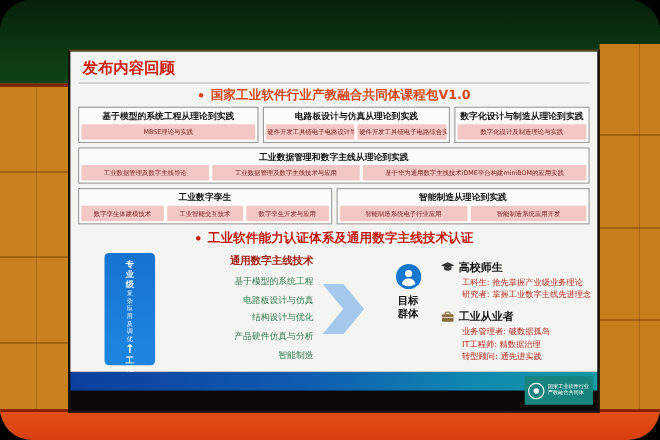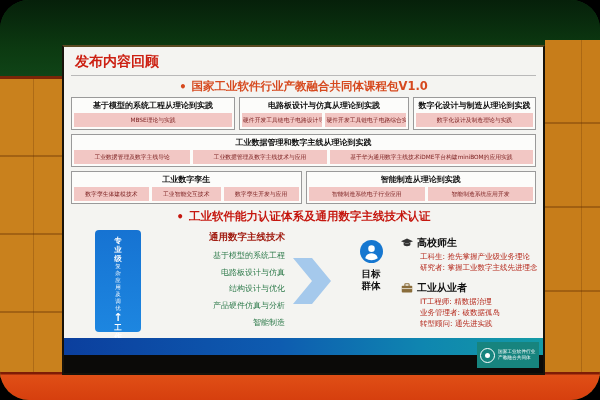--- a/index.html
+++ b/index.html
@@ -216,22 +216,22 @@
                 <span class="gicon">
                   <svg viewBox="0 0 16 13" width="12" height="10">
                     <rect x="5.2" y="0.8" width="5.6" height="3.6" rx="0.8" fill="none" stroke="#8a6d3b" stroke-width="1.4"></rect>
                     <rect x="1" y="3.4" width="14" height="9" rx="1.2" fill="#8a6d3b"></rect>
                     <rect x="1" y="6.6" width="14" height="1.3" fill="#fff" opacity="0.7"></rect>
                   </svg>
                 </span>
                 <span>工业从业者</span>
               </div>
               <div class="group-lines">
+                <div class="group-line">业务管理者: 破数据孤岛</div>
                 <div class="group-line">IT工程师: 精数据治理</div>
-                <div class="group-line">业务管理者: 破数据孤岛</div>
                 <div class="group-line">转型顾问: 通先进实践</div>
               </div>
             </div>
           </div>
         </div>
       </div>
     </div>
 
     <div class="footer-bar"></div>
 

